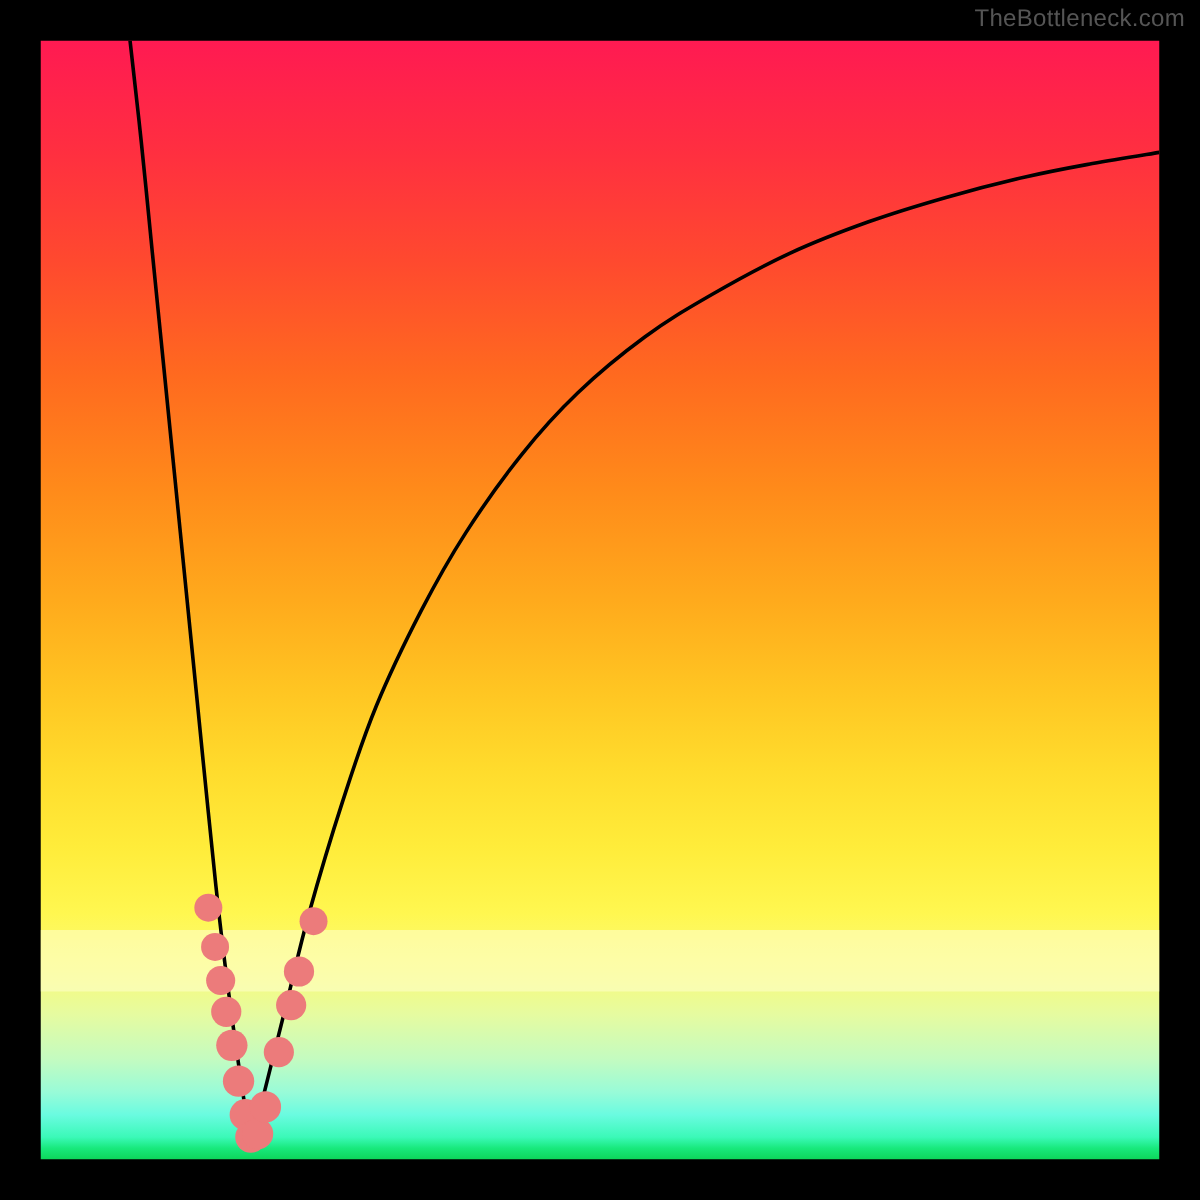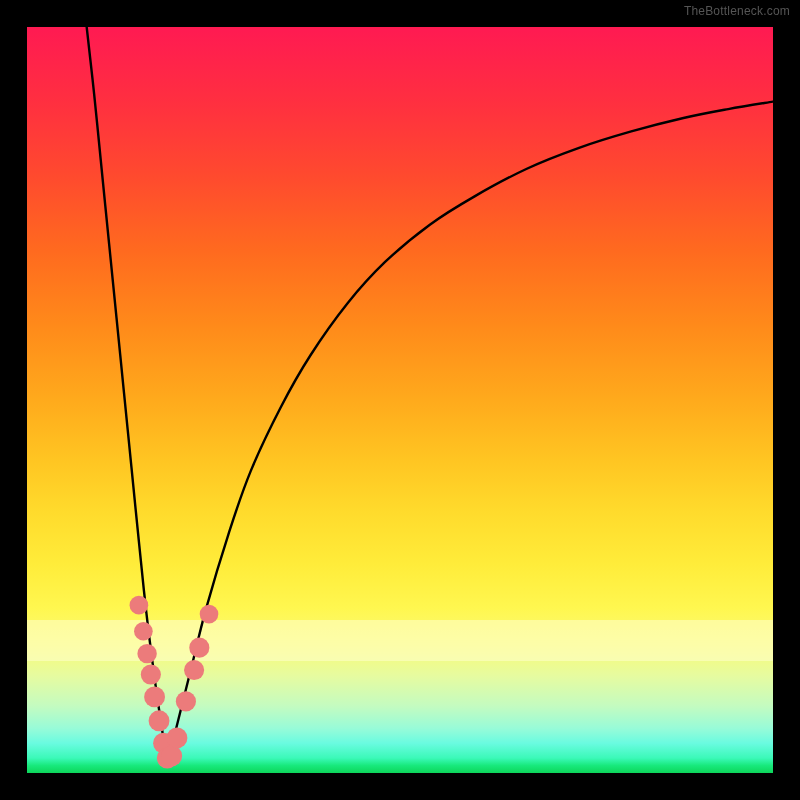--- a/index.html
+++ b/index.html
@@ -58,21 +58,21 @@
     right: 0;
     top: 79.5%;
     height: 5.5%;
     background: rgba(255, 255, 210, 0.55);
   }
   .watermark {
     position: absolute;
     top: 4px;
     right: 10px;
     color: #555;
-    font-size: 12px;
+    font-size: 16px;
     font-weight: 400;
     letter-spacing: 0.2px;
   }
   svg {
     position: absolute;
     inset: 0;
   }
 </style>
 </head>
 <body>

